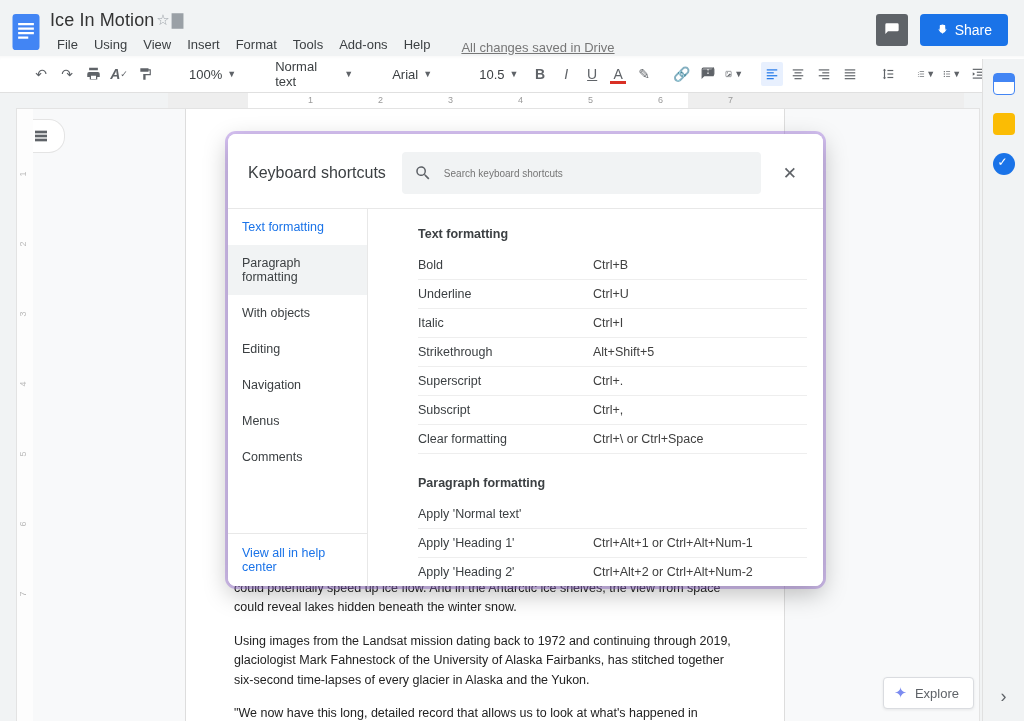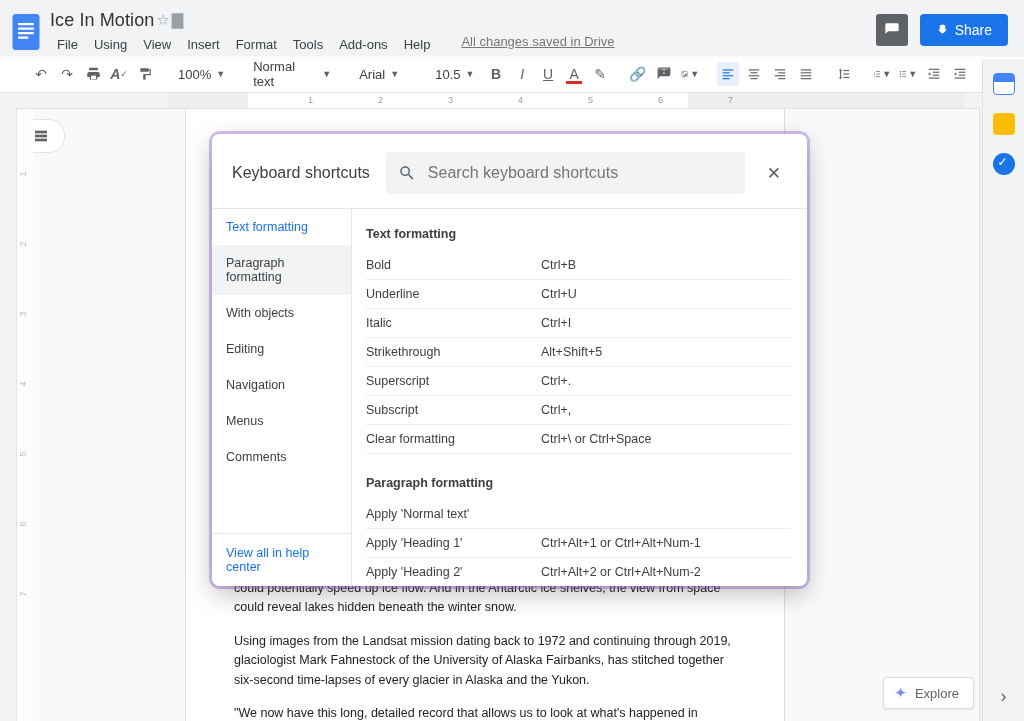--- a/index.html
+++ b/index.html
@@ -6,32 +6,32 @@
 body { background: #f1f3f4; width: 1024px; height: 721px; overflow: hidden; position: relative; }
 
 
 .titlebar { display: flex; align-items: flex-start; padding: 8px 16px 0 8px; }
 .doc-icon { width: 36px; height: 48px; display: flex; align-items: center; justify-content: center; margin-right: 6px; }
 .doc-icon svg { width: 28px; height: 36px; }
 .title-col { flex: 1; }
 .title-line { display: flex; align-items: center; gap: 2px; height: 24px; }
 .doc-title { font-size: 18px; color: #333; letter-spacing: 0.1px; }
 .star-icon, .folder-icon { color: #9aa0a6; font-size: 15px; }
-.menubar { display: flex; gap: 2px; align-items: flex-start; margin-top: 2px; }
+.menubar { display: flex; gap: 2px; align-items: flex-end; margin-top: 2px; }
 .menu-item { font-size: 13px; color: #3c4043; padding: 3px 7px; border-radius: 3px; cursor: pointer; }
 .save-status { font-size: 13px; color: #777; text-decoration: underline; margin-left: 22px; }
 .titlebar-right { display: flex; align-items: center; gap: 12px; margin-top: 6px; }
 .comment-btn { width: 32px; height: 32px; border-radius: 3px; background: #5f6368; color: #fff; display: flex; align-items: center; justify-content: center; font-size: 16px; }
 .share-btn { background: #1a73e8; color: #fff; border: none; border-radius: 4px; padding: 8px 16px; font-size: 14px; font-weight: 500; display: flex; align-items: center; gap: 6px; }
 
 
 .toolbar { display: flex; align-items: center; padding: 4px 20px 4px 30px; border-bottom: 1px solid #e0e0e0; background: #fff; height: 37px; gap: 4px; box-shadow: inset 0 3px 4px -3px rgba(0,0,0,0.05); }
 .tb-btn { min-width: 22px; height: 24px; display: flex; align-items: center; justify-content: center; color: #5f6368; font-size: 14px; border-radius: 2px; cursor: pointer; padding: 0 2px; }
 .tb-sep { width: 1px; height: 20px; background: #e0e0e0; margin: 0 4px; }
-.tb-select { display: flex; align-items: center; gap: 5px; font-size: 13px; color: #3c4043; padding: 0 6px; }
+.tb-select { display: flex; align-items: center; gap: 5px; font-size: 13px; color: #3c4043; padding: 0 6px; margin-left: 11px; }
 .tb-dd { font-size: 9px; color: #5f6368; }
 .tb-spacer { flex: 1; }
 .text-color { position: relative; }
 .text-color::after { content:""; position: absolute; bottom: 2px; left: 3px; right: 3px; height: 3px; background: #d93025; }
 
 
 .ruler { height: 16px; background: #fff; border-bottom: 1px solid #eee; position: relative; margin-left: 168px; margin-right: 60px; overflow: hidden; }
 .ruler-track { position: absolute; left: 0; right: 0; top: 0; bottom: 0; background: linear-gradient(to right, #eee 0, #eee 80px, #fff 80px, #fff 520px, #eee 520px, #eee 100%); }
 .ruler-num { position: absolute; top: 2px; font-size: 9px; color: #999; }
 
@@ -51,27 +51,27 @@
 .side-tasks { background: #1a73e8; border-radius: 50%; position: relative; }
 .side-tasks::after { content:"✓"; color:#fff; font-size:12px; position:absolute; left:5px; top:2px; }
 .side-chevron { position: absolute; bottom: 14px; color: #5f6368; font-size: 18px; }
 
 
 .explore-btn { position: absolute; right: 50px; bottom: 12px; background: #fff; border: 1px solid #dadce0; border-radius: 4px; padding: 6px 14px 6px 10px; font-size: 13px; color: #5f6368; display: flex; align-items: center; gap: 8px; box-shadow: 0 1px 3px rgba(0,0,0,0.08); }
 .explore-btn .ic { color: #7b8bf0; font-size: 15px; }
 
 
 .modal-overlay { position: absolute; inset: 0; display: flex; align-items: flex-start; justify-content: center; }
-.modal { position: absolute; top: 134px; left: 212px; width: 595px; height: 452px; background: #fff; border-radius: 8px; box-shadow: 0 8px 24px rgba(0,0,0,0.25), 0 0 0 3px rgba(167,120,230,0.45), 0 0 0 1px #fff inset; display: flex; flex-direction: column; overflow: hidden; }
+.modal { position: absolute; top: 134px; left: 228px; width: 595px; height: 452px; background: #fff; border-radius: 8px; box-shadow: 0 8px 24px rgba(0,0,0,0.25), 0 0 0 3px rgba(167,120,230,0.45), 0 0 0 1px #fff inset; display: flex; flex-direction: column; overflow: hidden; }
 .modal-header { display: flex; align-items: center; padding: 18px 20px 14px 20px; gap: 16px; }
 .modal-title { font-size: 16px; color: #3c4043; font-weight: 400; white-space: nowrap; }
 .modal-search { flex: 1; background: #f1f3f4; border-radius: 4px; display: flex; align-items: center; padding: 0 12px; height: 42px; gap: 12px; }
-.modal-search input { border: none; background: transparent; font-size: 16px; color: #5f6368; outline: none; flex: 1; }
+.modal-search input { border: none; background: transparent; font-size: 10px; color: #5f6368; outline: none; flex: 1; }
 .modal-close { color: #5f6368; font-size: 17px; padding: 6px; cursor: pointer; }
-.modal-body { flex: 1; display: flex; border-top: 1px solid #e8e8e8; overflow: hidden; }
+.modal-body { flex: 1; display: flex; border-top: 1px solid #e8e8e8; overflow: hidden; gap: 36px; }
 .modal-nav { width: 140px; border-right: 1px solid #e8e8e8; display: flex; flex-direction: column; position: relative; }
 .nav-item { font-size: 12.5px; color: #3c4043; padding: 11px 14px; cursor: pointer; }
 .nav-item.active { color: #1a73e8; }
 .nav-item.selected { background: #f1f3f4; }
 .nav-footer { position: absolute; bottom: 0; left: 0; right: 0; border-top: 1px solid #e8e8e8; padding: 12px 14px; font-size: 12.5px; color: #1a73e8; cursor: pointer; font-weight: 500; }
 .modal-content { flex: 1; overflow-y: auto; padding: 14px 16px 0 14px; }
 .modal-content::-webkit-scrollbar { width: 10px; }
 .modal-content::-webkit-scrollbar-thumb { background: #dadce0; border-radius: 5px; }
 .sc-section-title { font-size: 12.5px; font-weight: 700; color: #3c4043; margin: 4px 0 10px 0; }
 .sc-row { display: flex; font-size: 12.5px; color: #3c4043; padding: 7px 0; border-bottom: 1px solid #eee; }

